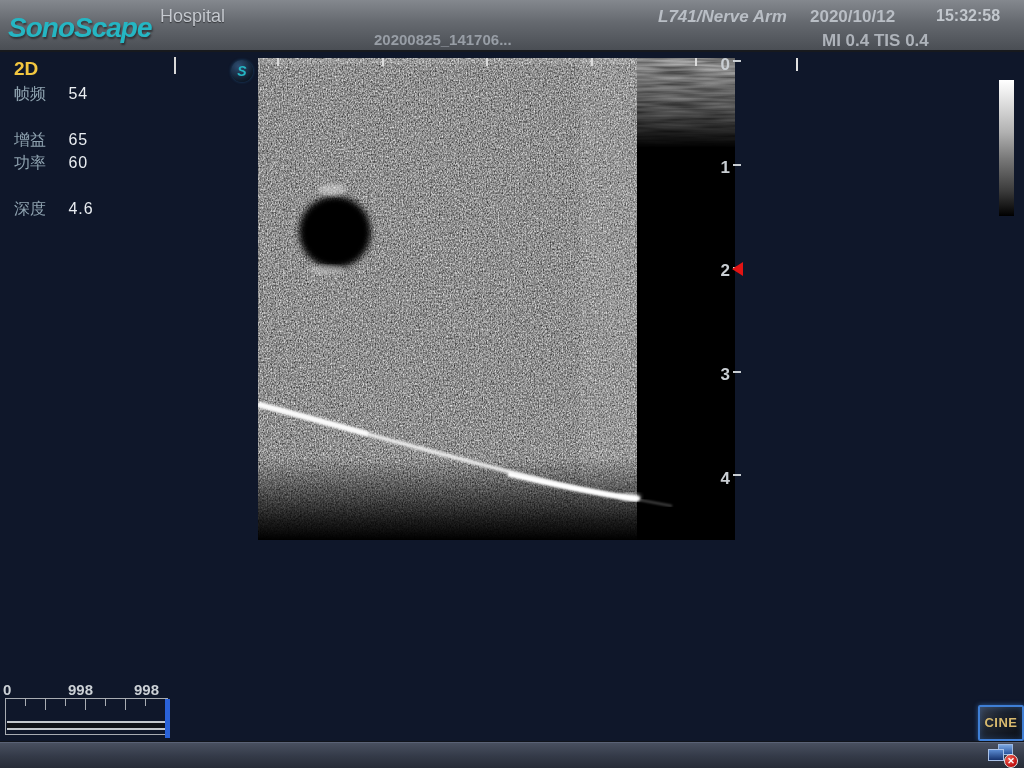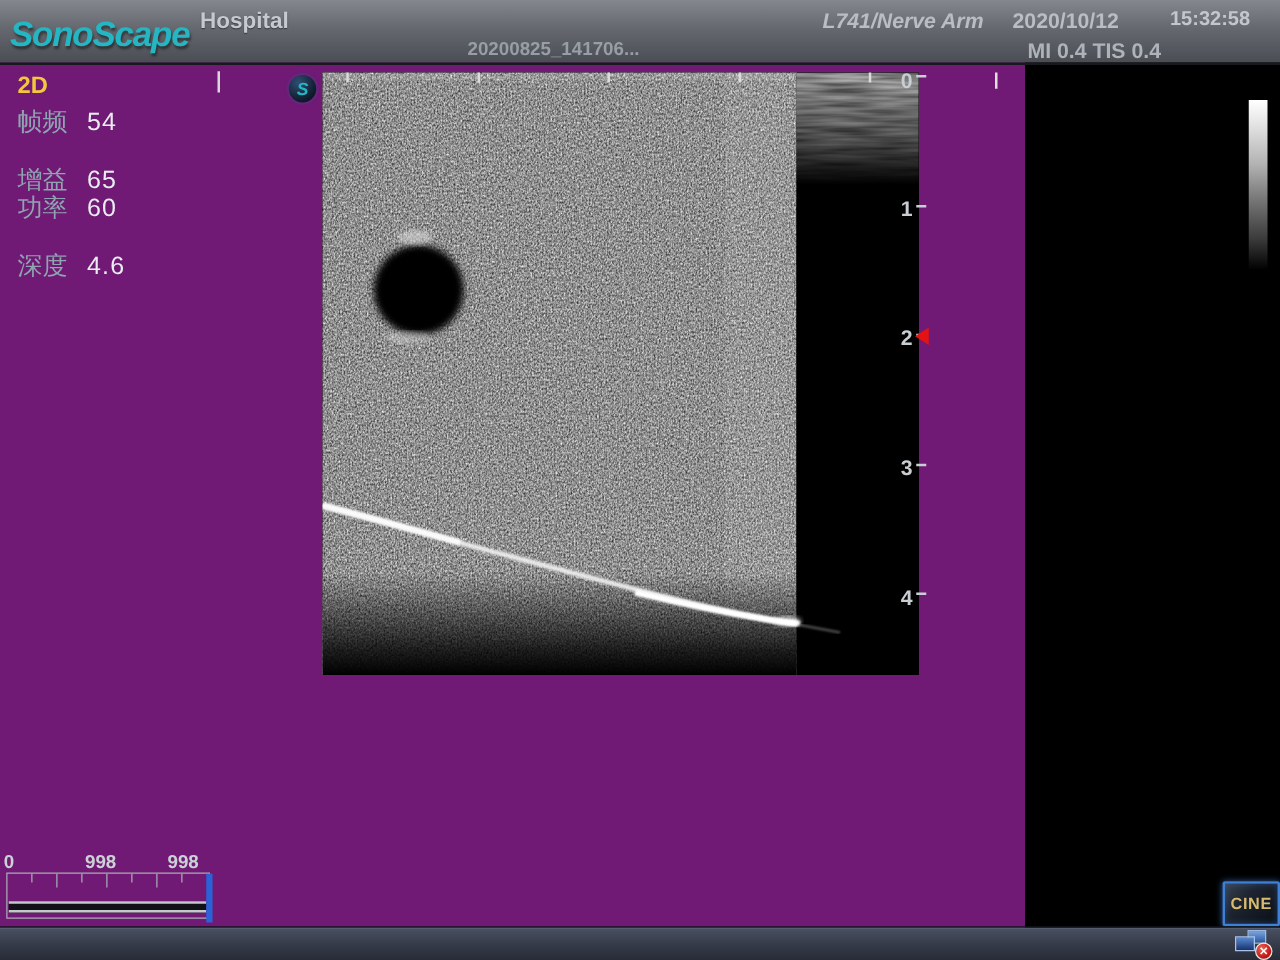--- a/index.html
+++ b/index.html
@@ -1,35 +1,35 @@
 <!DOCTYPE html>
 <html style="--brand-teal: #25b6c3; --mode-yellow: #f2c63f; --label-gray: #8fa3b0; --value-white: #e9edf1; --focus-red: #e31313; --cine-marker-blue: #2a62d8; --cine-button-text: #d8ba6e;"><head>
 <meta charset="utf-8">
 <style>
   * { margin:0; padding:0; box-sizing:border-box; }
   html,body { width:1024px; height:768px; background:#000; overflow:hidden; }
   body { font-family:"Liberation Sans", sans-serif; }
-  .screen { position:relative; width:820px; height:768px; background:#701a75; }
+  .screen { position:relative; width:1024px; height:768px; background:#0f172a; }
 
   
   .topbar { position:absolute; left:0; top:0; width:1024px; height:52px;
     background:linear-gradient(#84888e, #65696f 45%, #4a4e54 100%);
     border-bottom:2px solid #17191d; }
   .brand { position:absolute; left:8px; top:12px; font-size:28px; font-weight:bold; font-style:italic;
     color:var(--brand-teal,#25b6c3); letter-spacing:-1px; text-shadow:1px 2px 2px rgba(0,0,0,.45); }
-  .hospital { position:absolute; left:160px; top:6px; font-size:18px; font-weight:bold; color:#c6cad0; text-shadow:0 1px 1px rgba(0,0,0,.5); }
+  .hospital { position:absolute; left:160px; top:6px; font-size:18px; font-weight:normal; color:#c6cad0; text-shadow:0 1px 1px rgba(0,0,0,.5); }
   .exam-id { position:absolute; left:374px; top:31px; font-size:15px; font-weight:bold; color:#989ea6; }
   .preset  { position:absolute; left:658px; top:7px;  font-size:17px; font-weight:bold; color:#b9bec5;font-style:italic; }
   .date    { position:absolute; left:810px; top:7px;  font-size:17px; font-weight:bold; color:#b9bec5; }
   .time    { position:absolute; left:936px; top:7px;  font-size:16px; font-weight:bold; color:#c2c7cd; }
   .mi      { position:absolute; left:822px; top:31px; font-size:17px; font-weight:bold; color:#aeb3ba; }
 
   
   .mode { position:absolute; left:14px; top:58px; font-size:19px; font-weight:bold; color:var(--mode-yellow,#f2c63f);text-align:center; }
-  .prow { position:absolute; left:14px; width:230px; height:23px; font-size:20px; }
+  .prow { position:absolute; left:14px; width:230px; height:23px; font-size:16px; }
   .plabel { display:inline-block; width:50px; color:var(--label-gray,#8fa3b0); }
   .pvalue { color:var(--value-white,#e9edf1); letter-spacing:1px; }
 
   .cursor-tick { position:absolute; left:174px; top:57px; width:2px; height:17px; background:#d8d8d8; }
 
   .probe-mark { position:absolute; left:231px; top:60px; width:22px; height:22px; border-radius:50%;
     background:radial-gradient(circle at 35% 28%, #2e4e72, #101c2c 68%, #060b12);
     box-shadow:0 0 3px rgba(40,120,180,.5);
     color:var(--brand-teal,#25b6c3); font-size:14px; font-weight:bold; font-style:italic;
     text-align:center; line-height:22px; }

